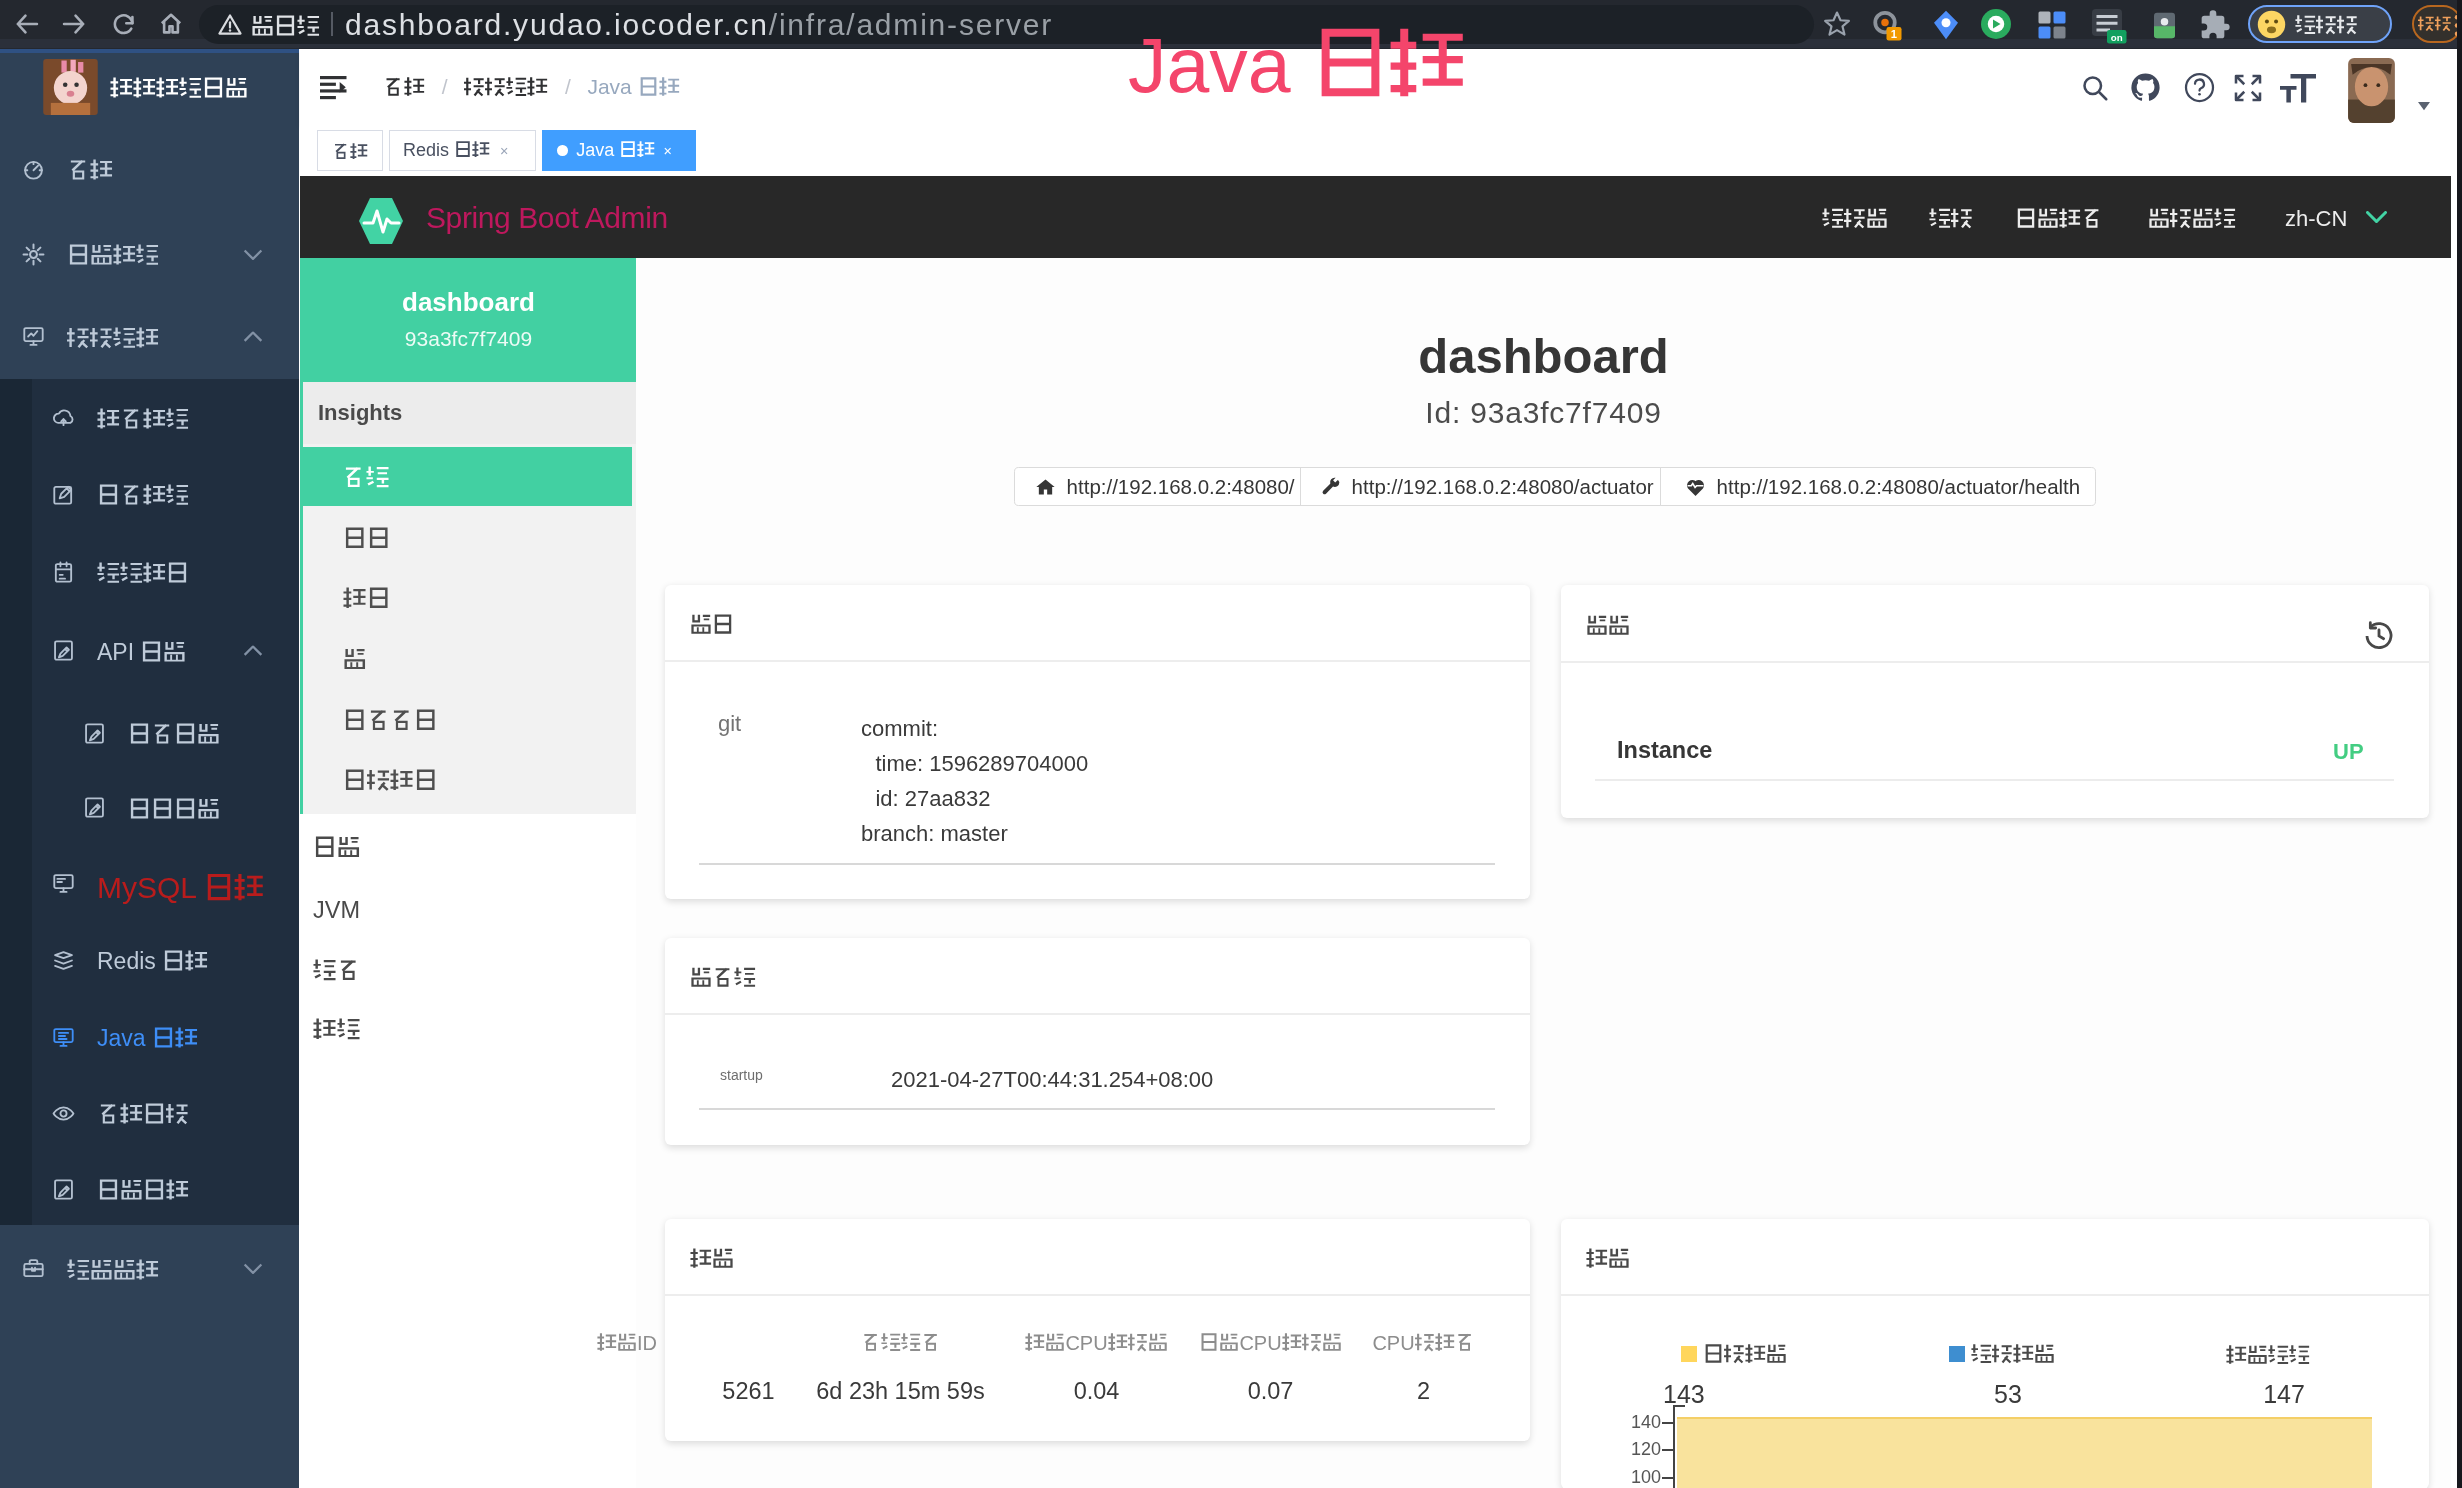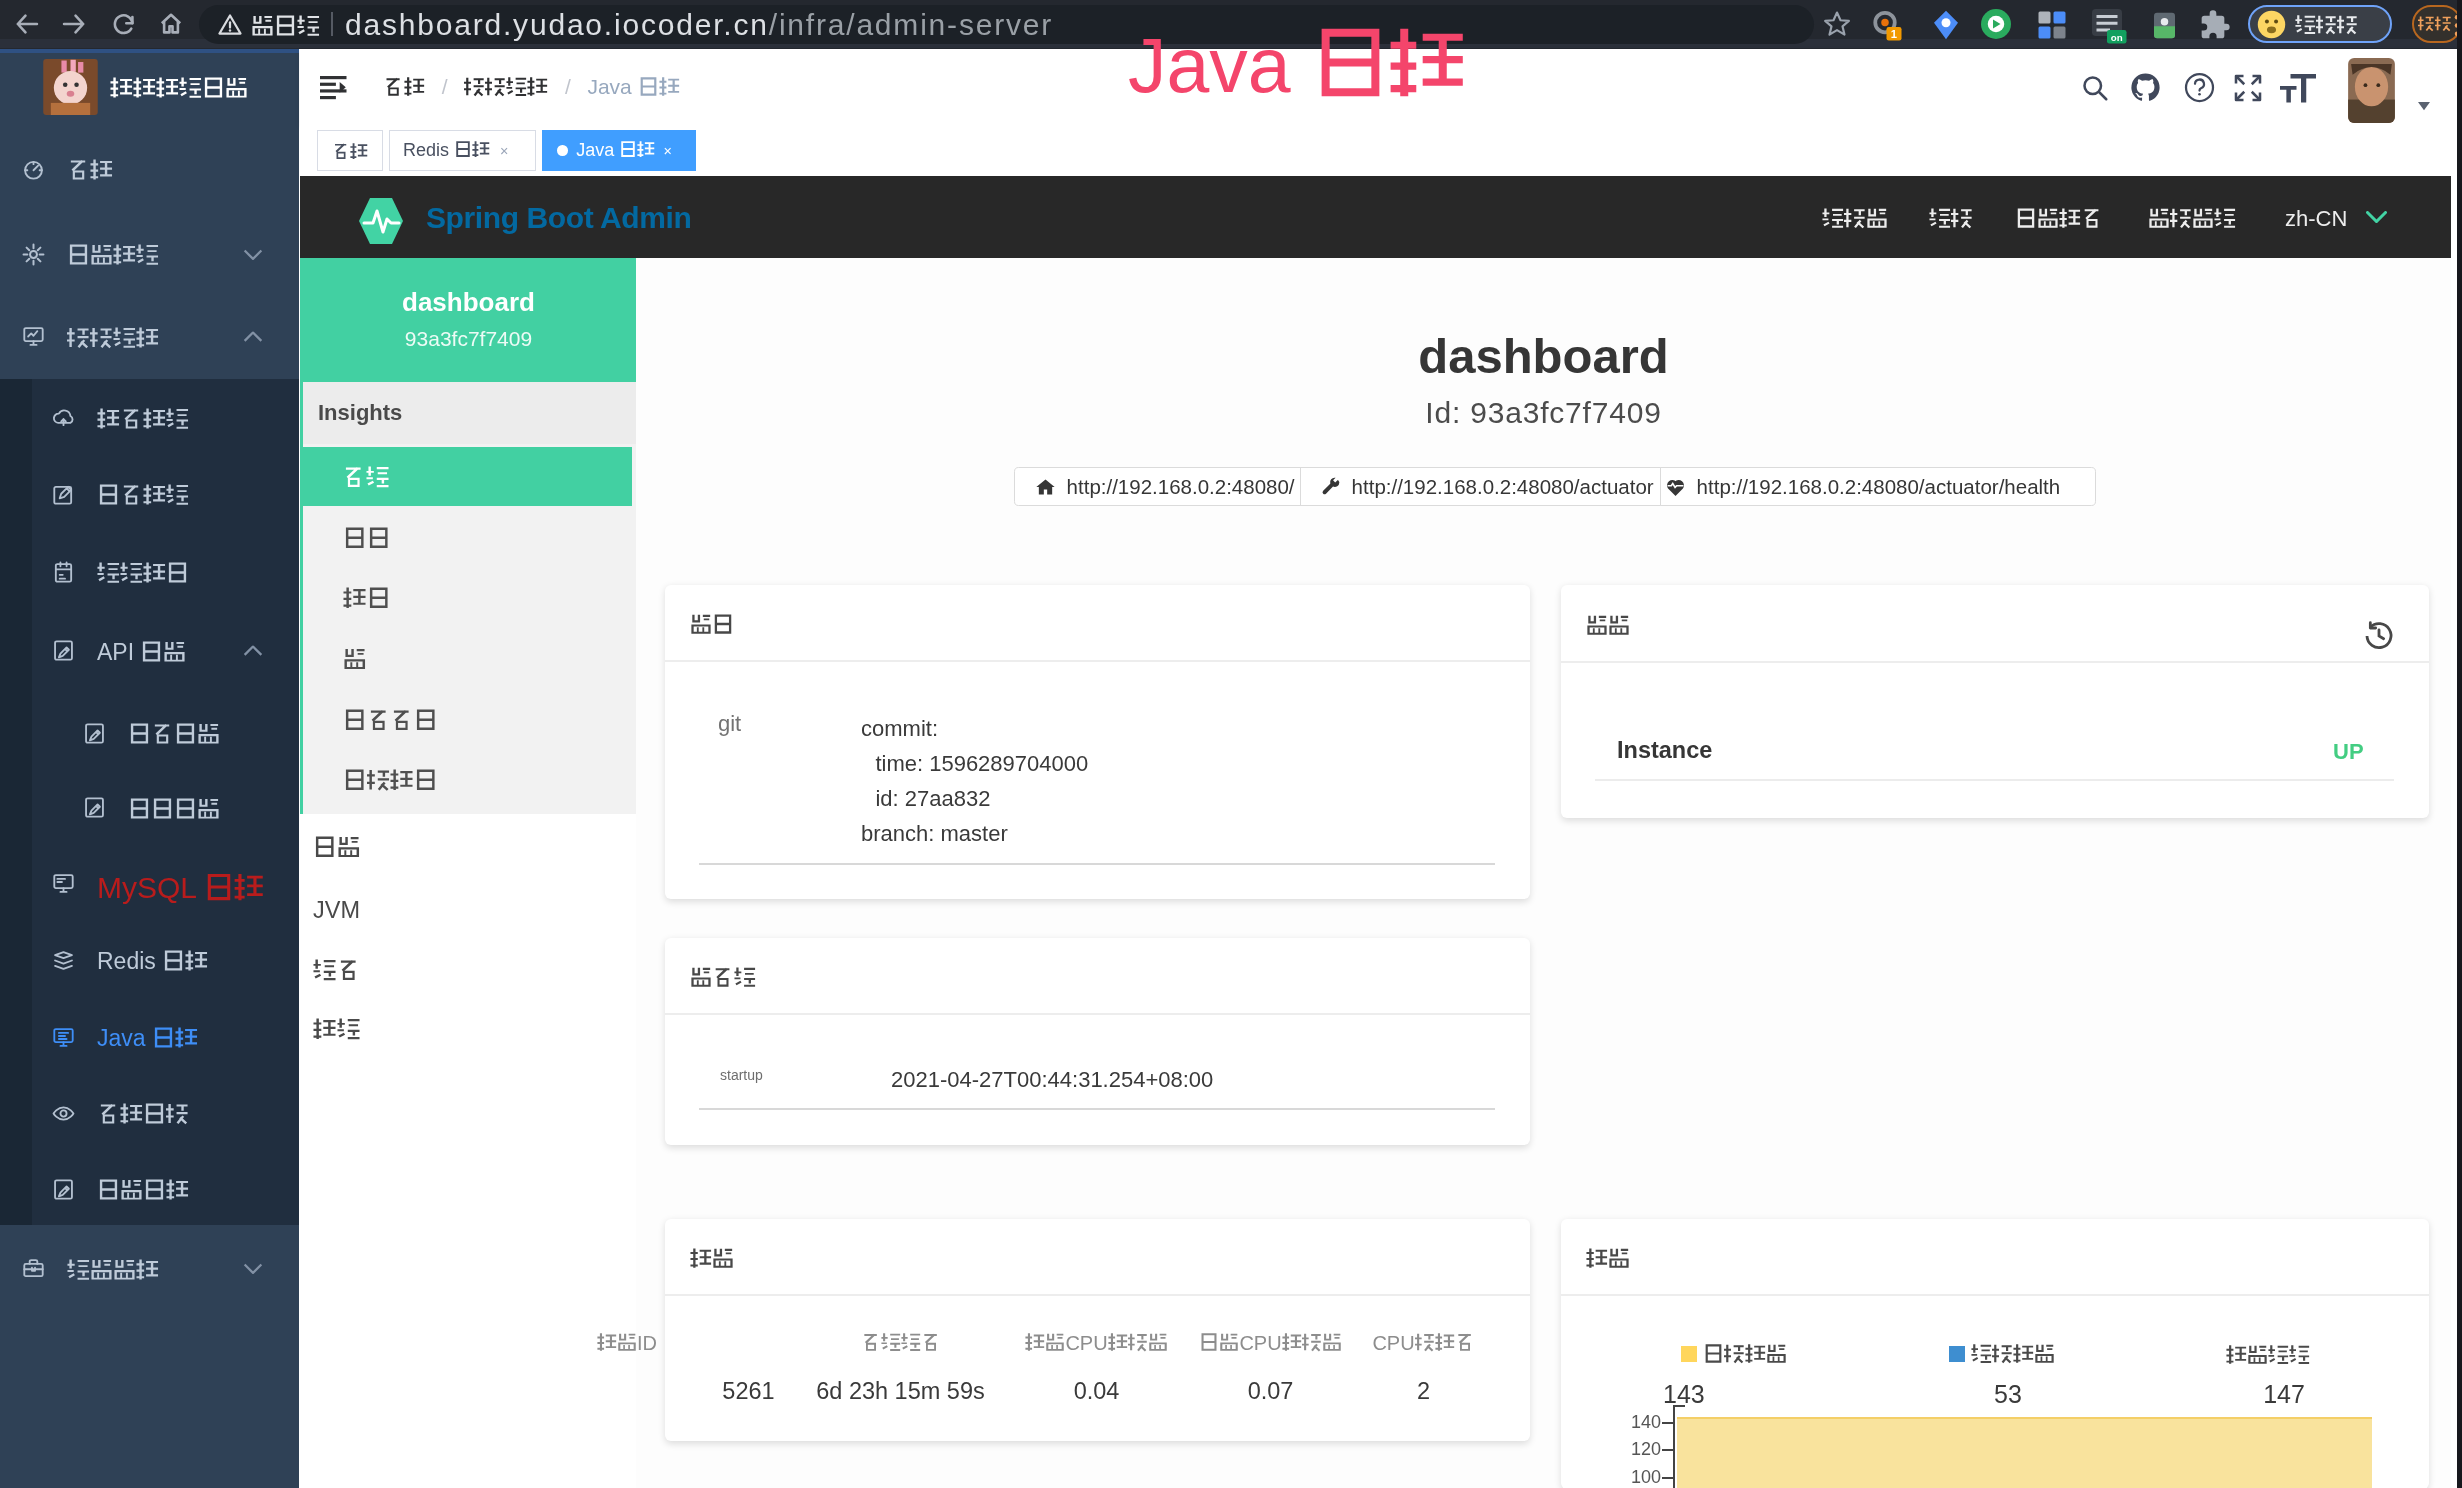--- a/index.html
+++ b/index.html
@@ -428,21 +428,21 @@
       </svg><svg class="z" viewBox="0 0 96 96">
         <use href="#zg2"></use>
       </svg></span>
     <span style="font-size:14.4px;margin-left:8.3px">×</span>
   </div>
 <div class="a" style="left:300px;top:176px;width:2151px;height:82px;background:#282828"></div>
 <svg class="a" style="left:356px;top:196px" width="50" height="50" viewBox="0 0 100 100">
     <polygon points="28,4 72,4 94,50 72,96 28,96 6,50" fill="#42d3a4"></polygon>
     <polyline points="16,54 34,54 42,30 54,72 62,46 70,54 86,54" fill="none" stroke="#fff" stroke-width="6" stroke-linecap="round" stroke-linejoin="round"></polyline>
   </svg>
-<div class="a" style="left:426px;top:201px;font-size:30px;font-weight:bold;color:#0369a1;letter-spacing:-0.4px">Spring Boot Admin</div>
+<div class="a" style="left:426px;top:201px;font-size:30px;font-weight:normal;color:#be185d;letter-spacing:-0.4px">Spring Boot Admin</div>
 <div class="a" style="left:1822px;top:206px;font-size:22px;color:#ededed"><svg class="z" viewBox="0 0 96 96">
       <use href="#zg5"></use>
     </svg><svg class="z" viewBox="0 0 96 96">
       <use href="#zg1"></use>
     </svg><svg class="z" viewBox="0 0 96 96">
       <use href="#zg4"></use>
     </svg></div>
 <div class="a" style="left:1929px;top:206px;font-size:22px;color:#ededed"><svg class="z" viewBox="0 0 96 96">
       <use href="#zg5"></use>
     </svg><svg class="z" viewBox="0 0 96 96">
@@ -535,21 +535,21 @@
     </svg></div>
 <div class="a" style="left:636px;top:258px;width:1815px;height:1231px;background:#fdfdfd"></div>
 <div class="a" style="left:636px;top:328px;width:1815px;height:58px;font-size:49px;font-weight:600;color:#363636;text-align:center">dashboard</div>
 <div class="a" style="left:636px;top:396px;width:1815px;height:33px;font-size:30px;letter-spacing:0.8px;color:#4c4c4c;text-align:center">Id: 93a3fc7f7409</div>
 <div class="a vc" style="left:1014px;top:467px;width:287px;height:39px;background:#fff;border:1.5px solid #dbdbdb;border-radius:4.6px 0px 0px 4.6px;padding-left:20px;font-size:20.5px;color:#363636;white-space:nowrap"><svg width="21" height="20" viewBox="0 0 24 24" fill="#363636" style="margin-right:10.6px;flex:none">
       <path d="M12 3 1 12h3v9h6v-6h4v6h6v-9h3z"></path>
     </svg>http://192.168.0.2:48080/</div>
 <div class="a vc" style="left:1300px;top:467px;width:362px;height:39px;background:#fff;border:1.5px solid #dbdbdb;border-radius:0px 0px 0px 0px;padding-left:20px;font-size:20.5px;color:#363636;white-space:nowrap"><svg width="20" height="20" viewBox="0 0 24 24" fill="#363636" style="margin-right:10.6px;flex:none">
       <path d="M22 6.5a5.5 5.5 0 0 1-7.6 5L6 20a2.4 2.4 0 0 1-3.4-3.4l8.5-8.4A5.5 5.5 0 0 1 17.5 1l-3 3L17 6.5l3.2-2.9c.9.8 1.8 1.9 1.8 2.9z"></path>
     </svg>http://192.168.0.2:48080/actuator</div>
-<div class="a vc" style="left:1660px;top:467px;width:436px;height:39px;background:#fff;border:1.5px solid #dbdbdb;border-radius:0px 4.6px 4.6px 0px;padding-left:4px;font-size:20.5px;color:#363636;white-space:nowrap"><svg width="21" height="20" viewBox="0 0 24 24" fill="#363636" style="margin-right:10.6px;flex:none">
+<div class="a vc" style="left:1660px;top:467px;width:436px;height:39px;background:#fff;border:1.5px solid #dbdbdb;border-radius:0px 4.6px 4.6px 0px;padding-left:24px;font-size:20.5px;color:#363636;white-space:nowrap"><svg width="21" height="20" viewBox="0 0 24 24" fill="#363636" style="margin-right:10.6px;flex:none">
       <path d="M12 21 4 13a5.2 5.2 0 0 1 8-6.6A5.2 5.2 0 0 1 20 13zM2 10h5l2-3 3 5 2-2h8" fill="none" stroke="#363636" stroke-width="2.4"></path>
       <path d="M12 20.4 4.4 12.8a5 5 0 0 1 7.6-6.4 5 5 0 0 1 7.6 6.4z"></path>
       <path d="M2.5 10.5h4.4l1.8-2.6 2.8 4.6 1.9-2h8.1" fill="none" stroke="#fff" stroke-width="2"></path>
     </svg>http://192.168.0.2:48080/actuator/health</div>
 <div class="a" style="left:665px;top:585px;width:865px;height:314px;background:#fff;border-radius:6px;box-shadow:0 2.3px 7.6px rgba(10,10,10,.13)"></div>
 <div class="a" style="left:690px;top:612px;font-size:22px;font-weight:600;color:#484848"><svg class="z" viewBox="0 0 96 96">
       <use href="#zg4"></use>
     </svg><svg class="z" viewBox="0 0 96 96">
       <use href="#zg0"></use>
     </svg></div>

